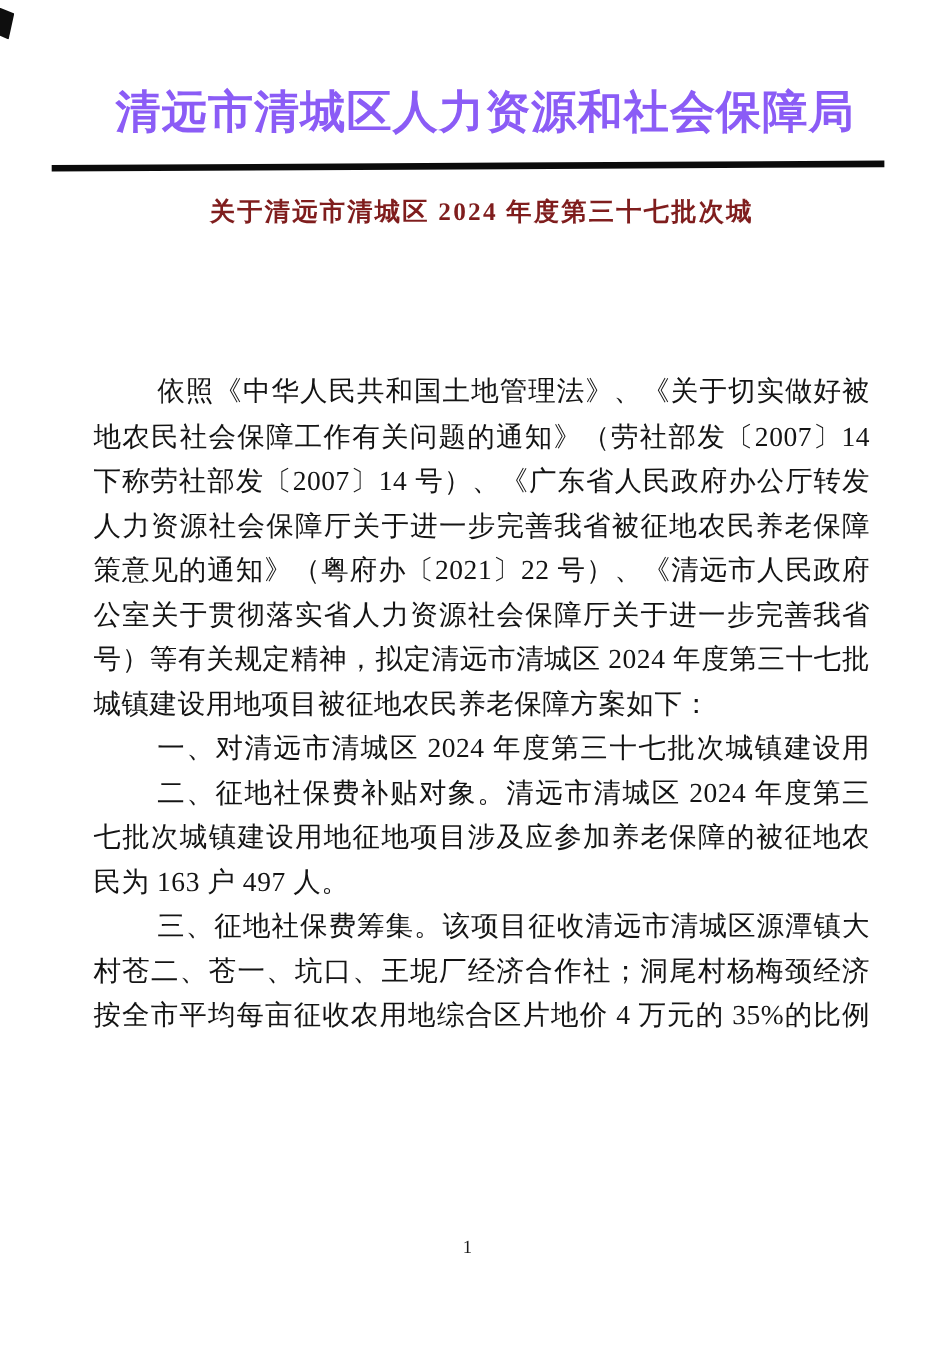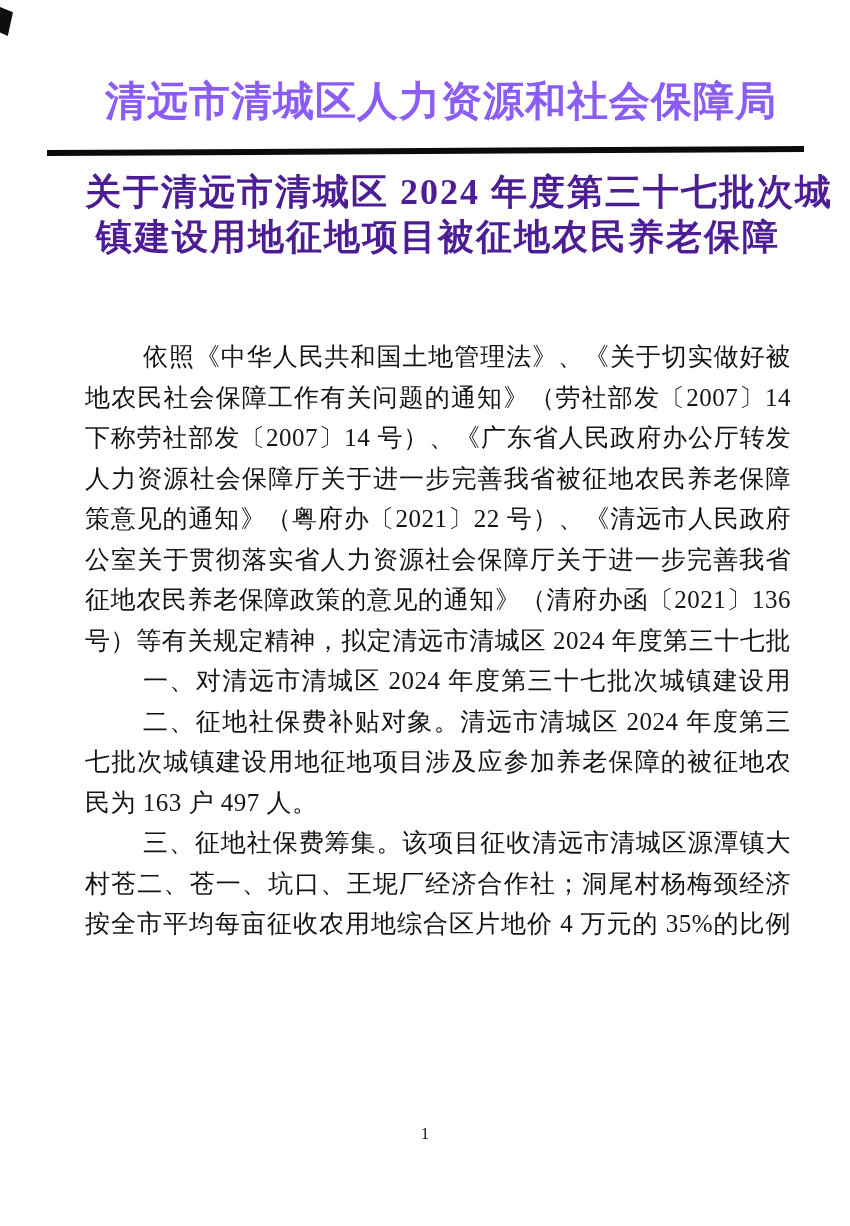--- a/index.html
+++ b/index.html
@@ -48,24 +48,24 @@
     height: 6px;
     background: #0b0b0b;
     transform: rotate(-0.3deg);
   }
   .doc-title {
     position: absolute;
     top: 170px;
     left: 85px;
     width: 706px;
     text-align: center;
-    font-size: 36px;
+    font-size: 23px;
     font-weight: bold;
     letter-spacing: 2px;
-    color: #4c1d95;
+    color: #7f1d1d;
   }
   .doc-title .t-line {
     line-height: 45px;
     white-space: nowrap;
   }
   .body-text {
     position: absolute;
     top: 337px;
     left: 85px;
     width: 706px;
@@ -102,32 +102,31 @@
 <div class="page">
 
   <div class="corner-mark"></div>
 
   <div class="agency-header">清远市清城区人力资源和社会保障局</div>
 
   <div class="header-rule"></div>
 
   <div class="doc-title">
     <div class="t-line">关于清远市清城区 2024 年度第三十七批次城</div>
-    <div class="t-line">镇建设用地征地项目被征地农民养老保障</div>
   </div>
 
   <div class="body-text">
     <div class="line ind j">依照《中华人民共和国土地管理法》、《关于切实做好被征</div>
     <div class="line j">地农民社会保障工作有关问题的通知》（劳社部发〔2007〕14 号，</div>
     <div class="line j">下称劳社部发〔2007〕14 号）、《广东省人民政府办公厅转发省</div>
     <div class="line j">人力资源社会保障厅关于进一步完善我省被征地农民养老保障政</div>
     <div class="line j">策意见的通知》（粤府办〔2021〕22 号）、《清远市人民政府办</div>
     <div class="line j">公室关于贯彻落实省人力资源社会保障厅关于进一步完善我省被</div>
-    <div class="line j">征地农民养老保障政策的意见的通知》（清府办函〔2021〕136</div>
     <div class="line j">号）等有关规定精神，拟定清远市清城区 2024 年度第三十七批次</div>
+    <div class="line">城镇建设用地项目被征地农民养老保障方案如下：</div>
     <div class="line ind j">一、对清远市清城区 2024 年度第三十七批次城镇建设用地</div>
     <div class="line ind j">二、征地社保费补贴对象。清远市清城区 2024 年度第三十</div>
     <div class="line j">七批次城镇建设用地征地项目涉及应参加养老保障的被征地农</div>
     <div class="line">民为 163 户 497 人。</div>
     <div class="line ind j">三、征地社保费筹集。该项目征收清远市清城区源潭镇大龙</div>
     <div class="line j">村苍二、苍一、坑口、王坭厂经济合作社；洞尾村杨梅颈经济合</div>
     <div class="line j">按全市平均每亩征收农用地综合区片地价 4 万元的 35%的比例计</div>
   </div>
 
   <div class="page-number">1</div>

